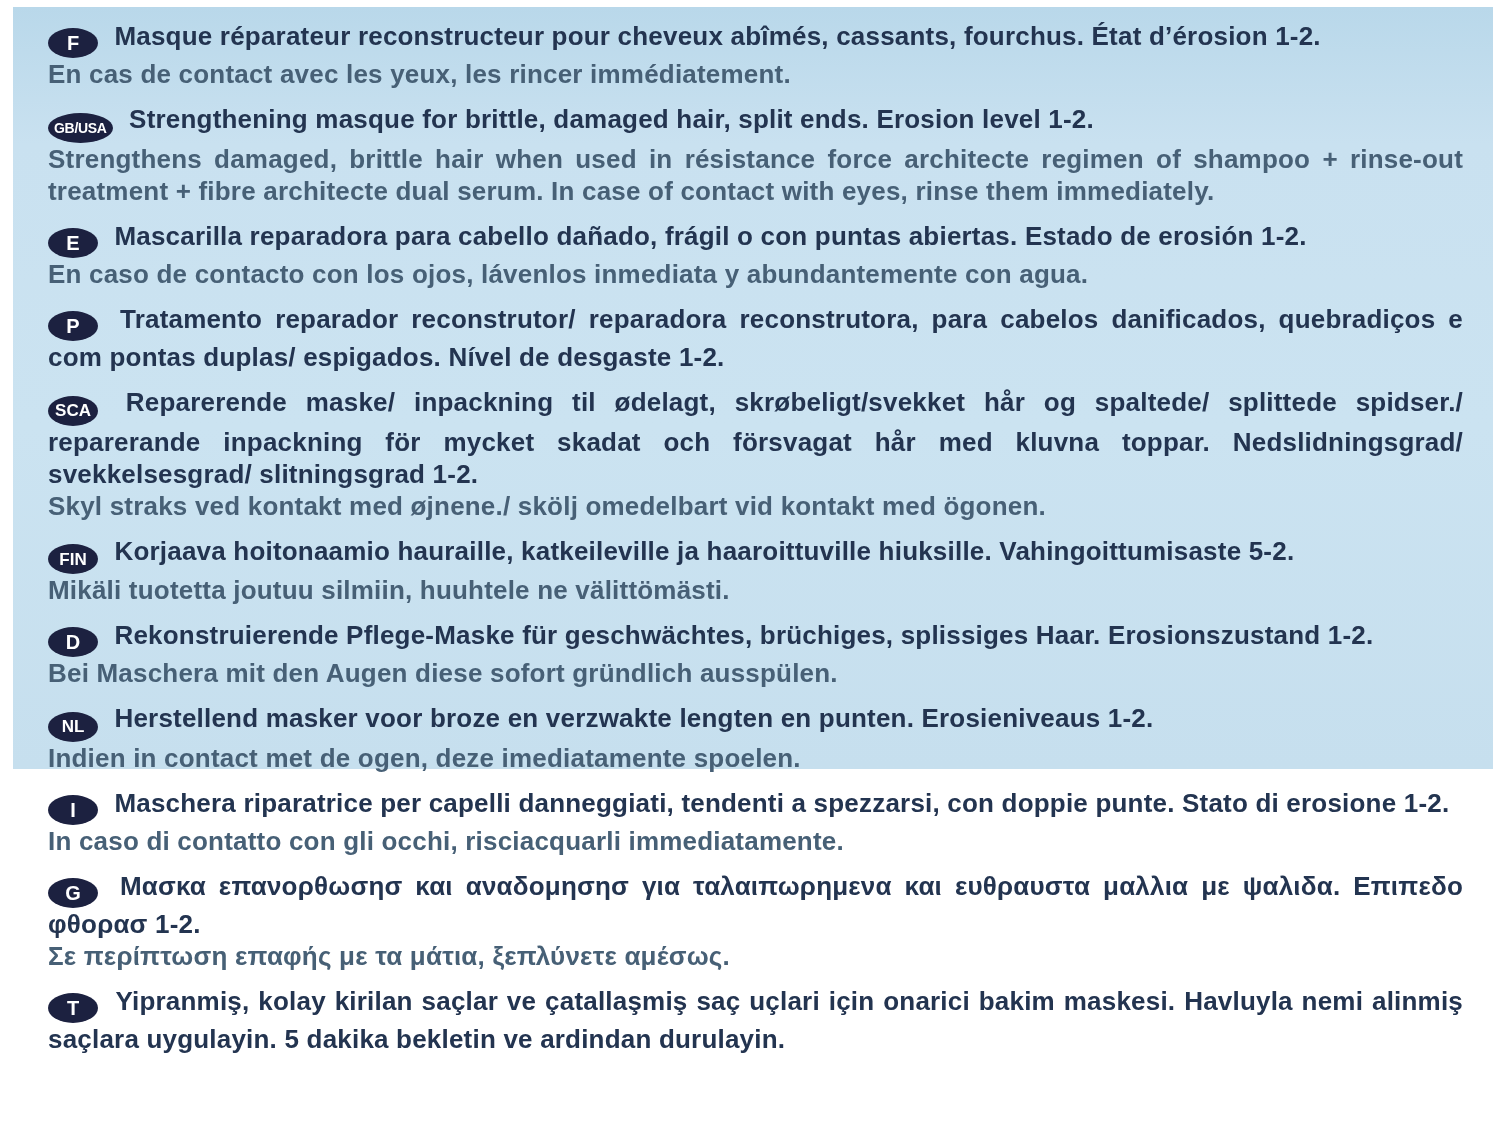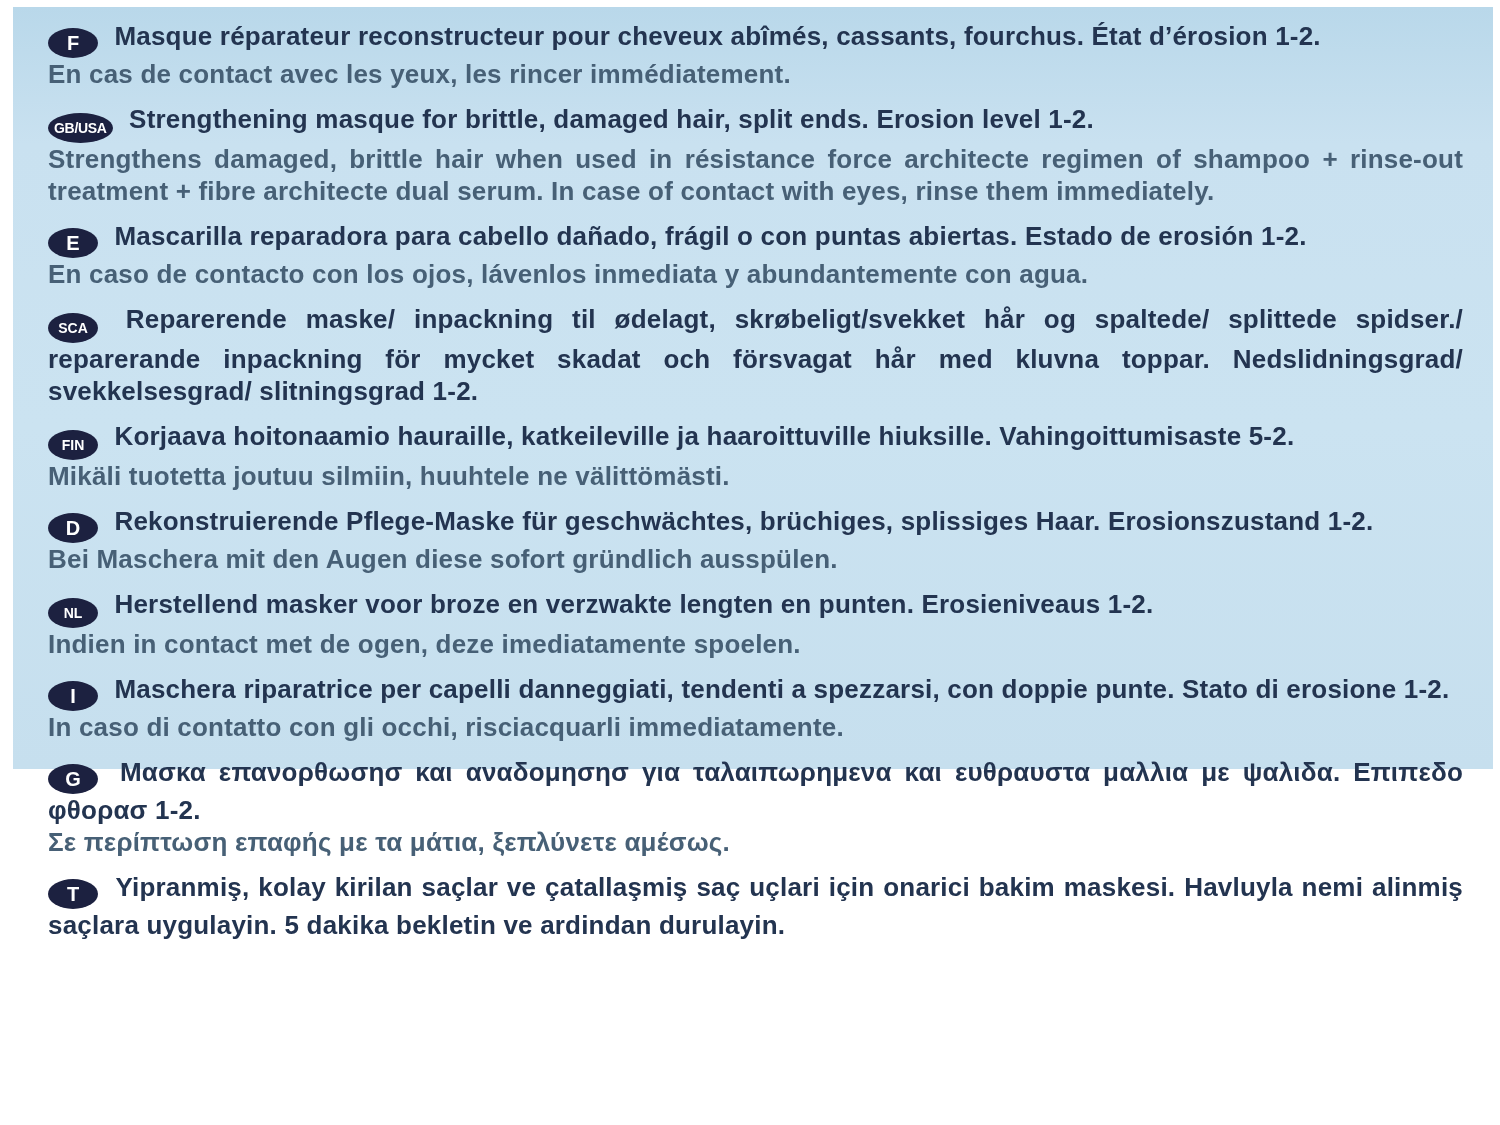--- a/index.html
+++ b/index.html
@@ -51,21 +51,21 @@
     border-radius: 50%;
     background: #1c2140;
     color: #ffffff;
     font-weight: 700;
     font-size: 20px;
     line-height: 1;
     vertical-align: -5px;
     margin-right: 9px;
     letter-spacing: 0;
   }
-  .badge-sm { font-size: 14px; }
+  .badge-sm { font-size: 17px; }
   .badge-xs { font-size: 14px; letter-spacing: -0.3px; }
 </style>
 </head>
 <body>
 
 <main class="label-panel">
   <div id="sections-root">
   <section class="lang-section">
     <p class="claim">
       <span class="badge">F</span>
@@ -84,27 +84,32 @@
 
   <section class="lang-section">
     <p class="claim">
       <span class="badge">E</span>
       <span class="claim-text">Mascarilla reparadora para cabello dañado, frágil o con puntas abiertas. Estado de erosión 1-2.</span>
     </p>
     <p class="instruction">En caso de contacto con los ojos, lávenlos inmediata y abundantemente con agua.</p>
   </section>
 
   <section class="lang-section">
+    <p class="claim">
+      <span class="badge">P</span>
+      <span class="claim-text">Tratamento reparador reconstrutor/ reparadora reconstrutora, para cabelos danificados, quebradiços e com pontas duplas/ espigados. Nível de desgaste 1-2.</span>
+    </p>
   </section>
 
   <section class="lang-section">
     <p class="claim">
       <span class="badge badge-sm">SCA</span>
       <span class="claim-text">Reparerende maske/ inpackning til ødelagt, skrøbeligt/svekket hår og spaltede/ splittede spidser./ reparerande inpackning för mycket skadat och försvagat hår med kluvna toppar. Nedslidningsgrad/ svekkelsesgrad/ slitningsgrad 1-2.</span>
     </p>
+    <p class="instruction">Skyl straks ved kontakt med øjnene./ skölj omedelbart vid kontakt med ögonen.</p>
   </section>
 
   <section class="lang-section">
     <p class="claim">
       <span class="badge badge-sm">FIN</span>
       <span class="claim-text">Korjaava hoitonaamio hauraille, katkeileville ja haaroittuville hiuksille. Vahingoittumisaste 5-2.</span>
     </p>
     <p class="instruction">Mikäli tuotetta joutuu silmiin, huuhtele ne välittömästi.</p>
   </section>
 

